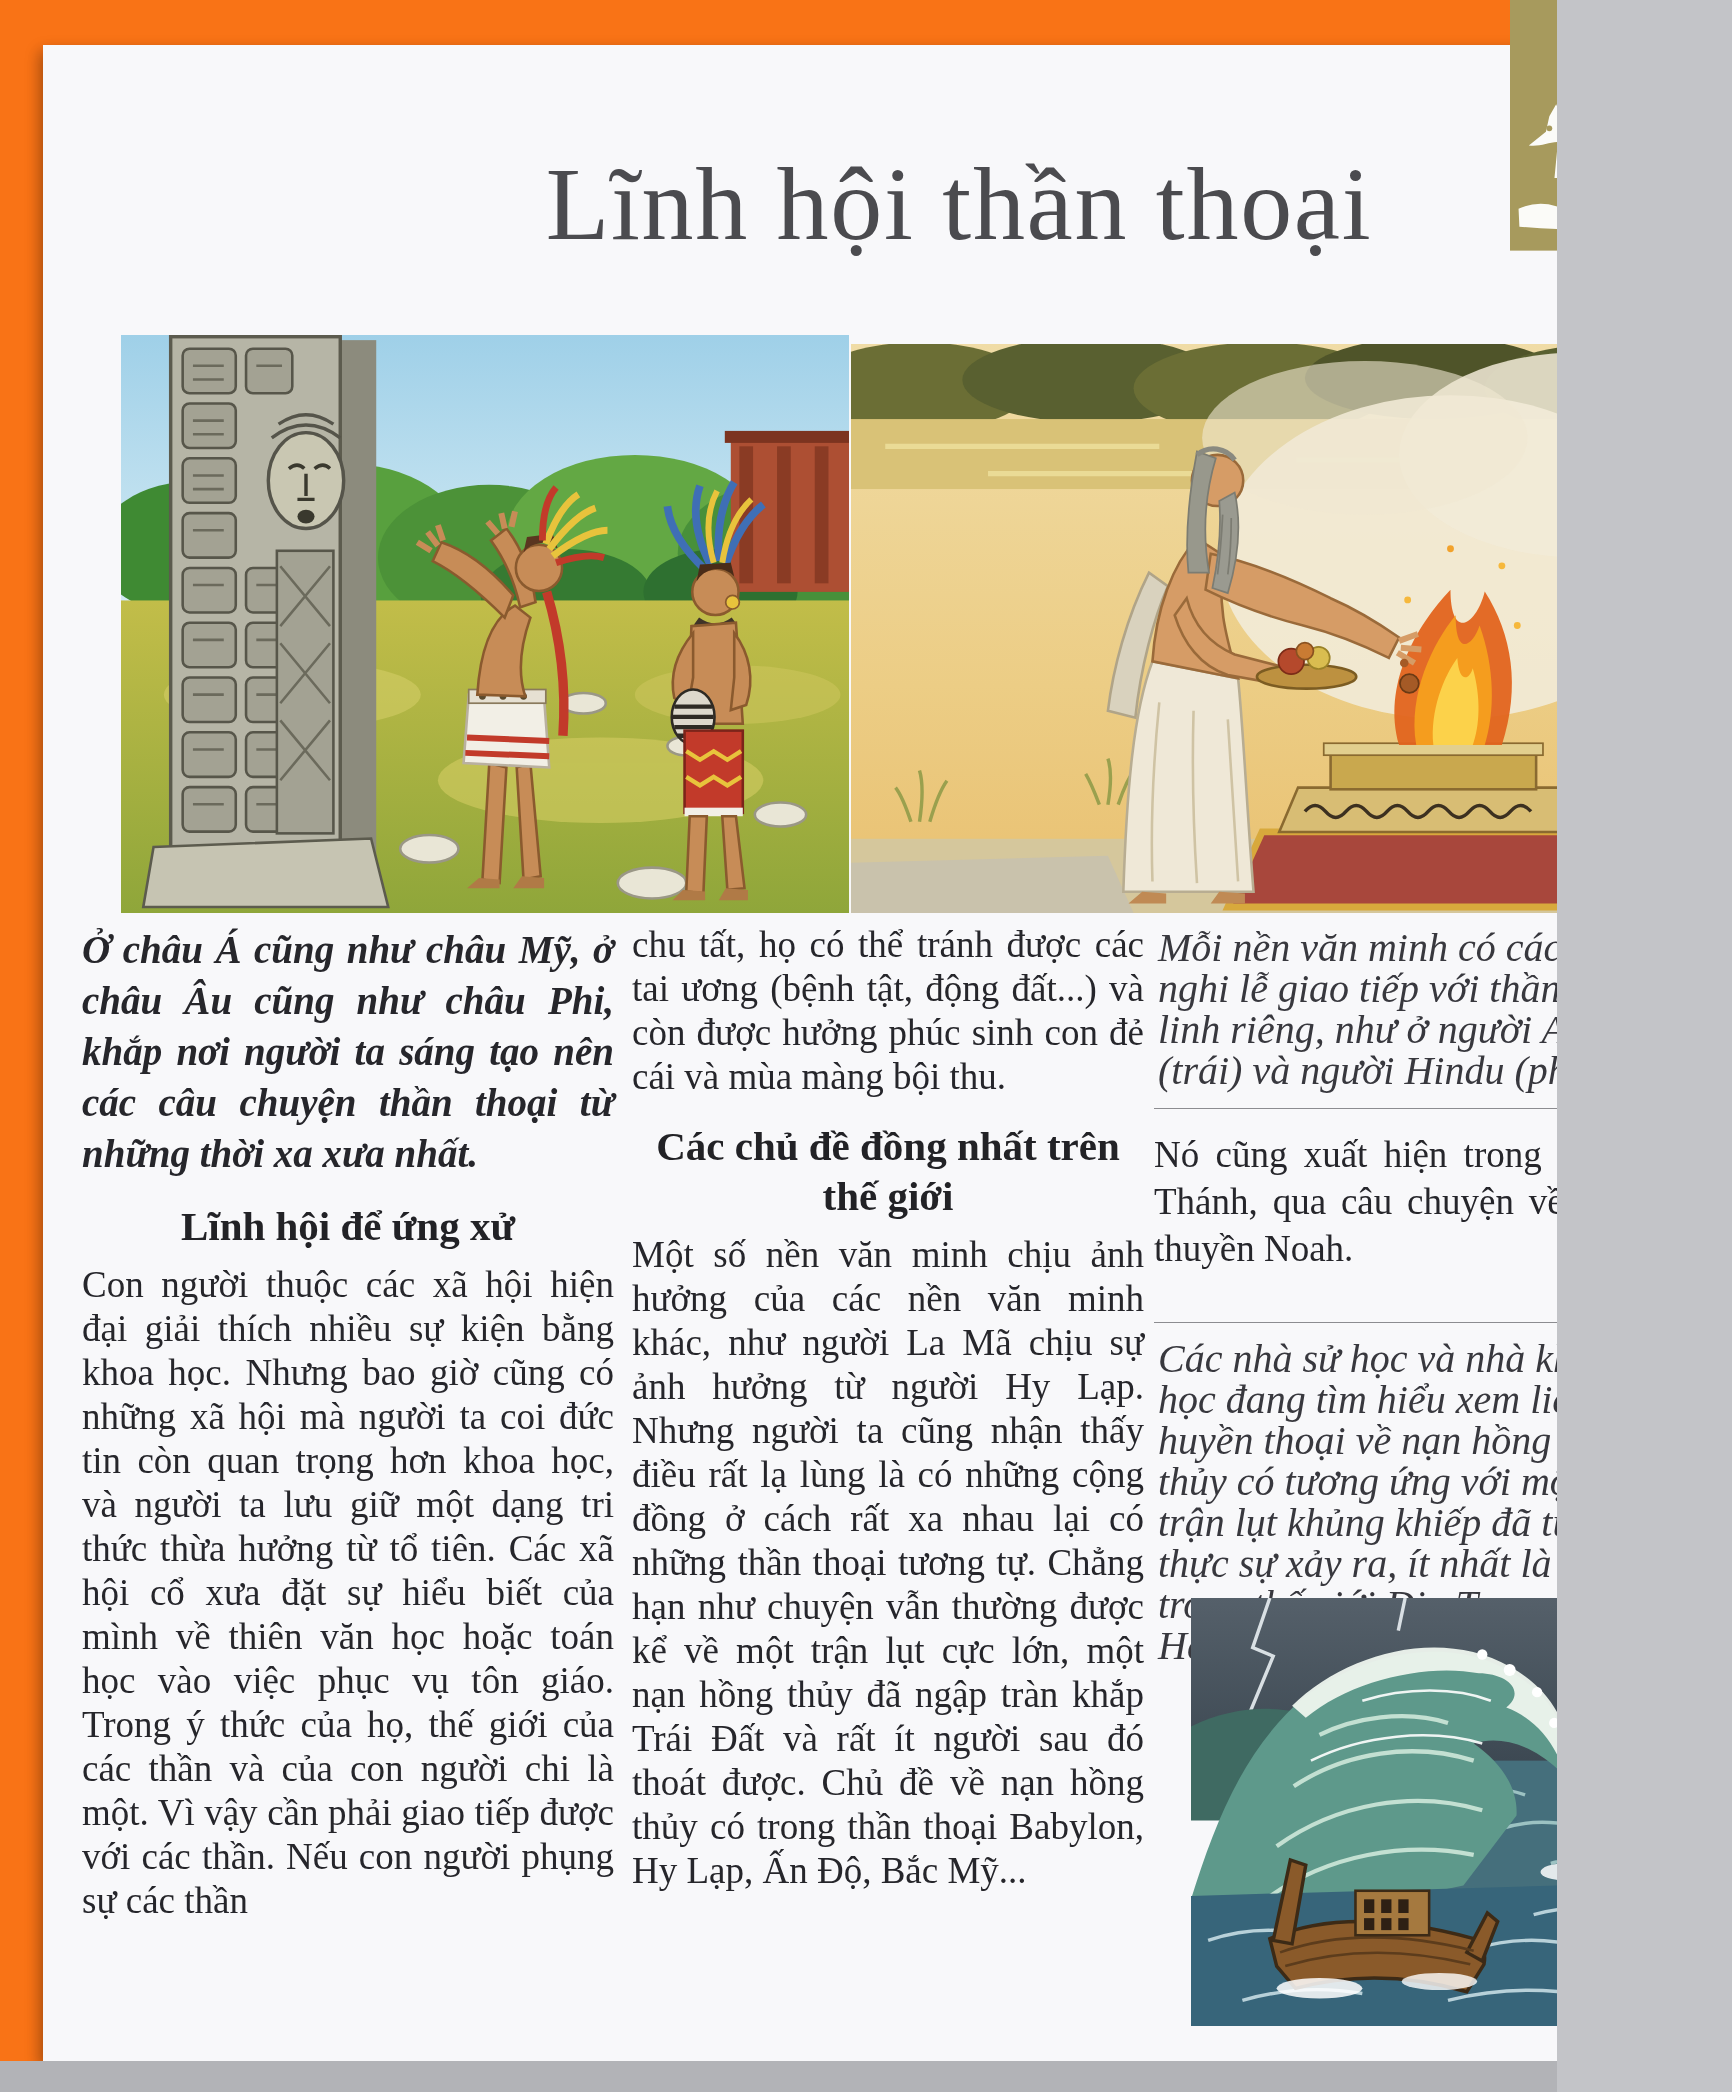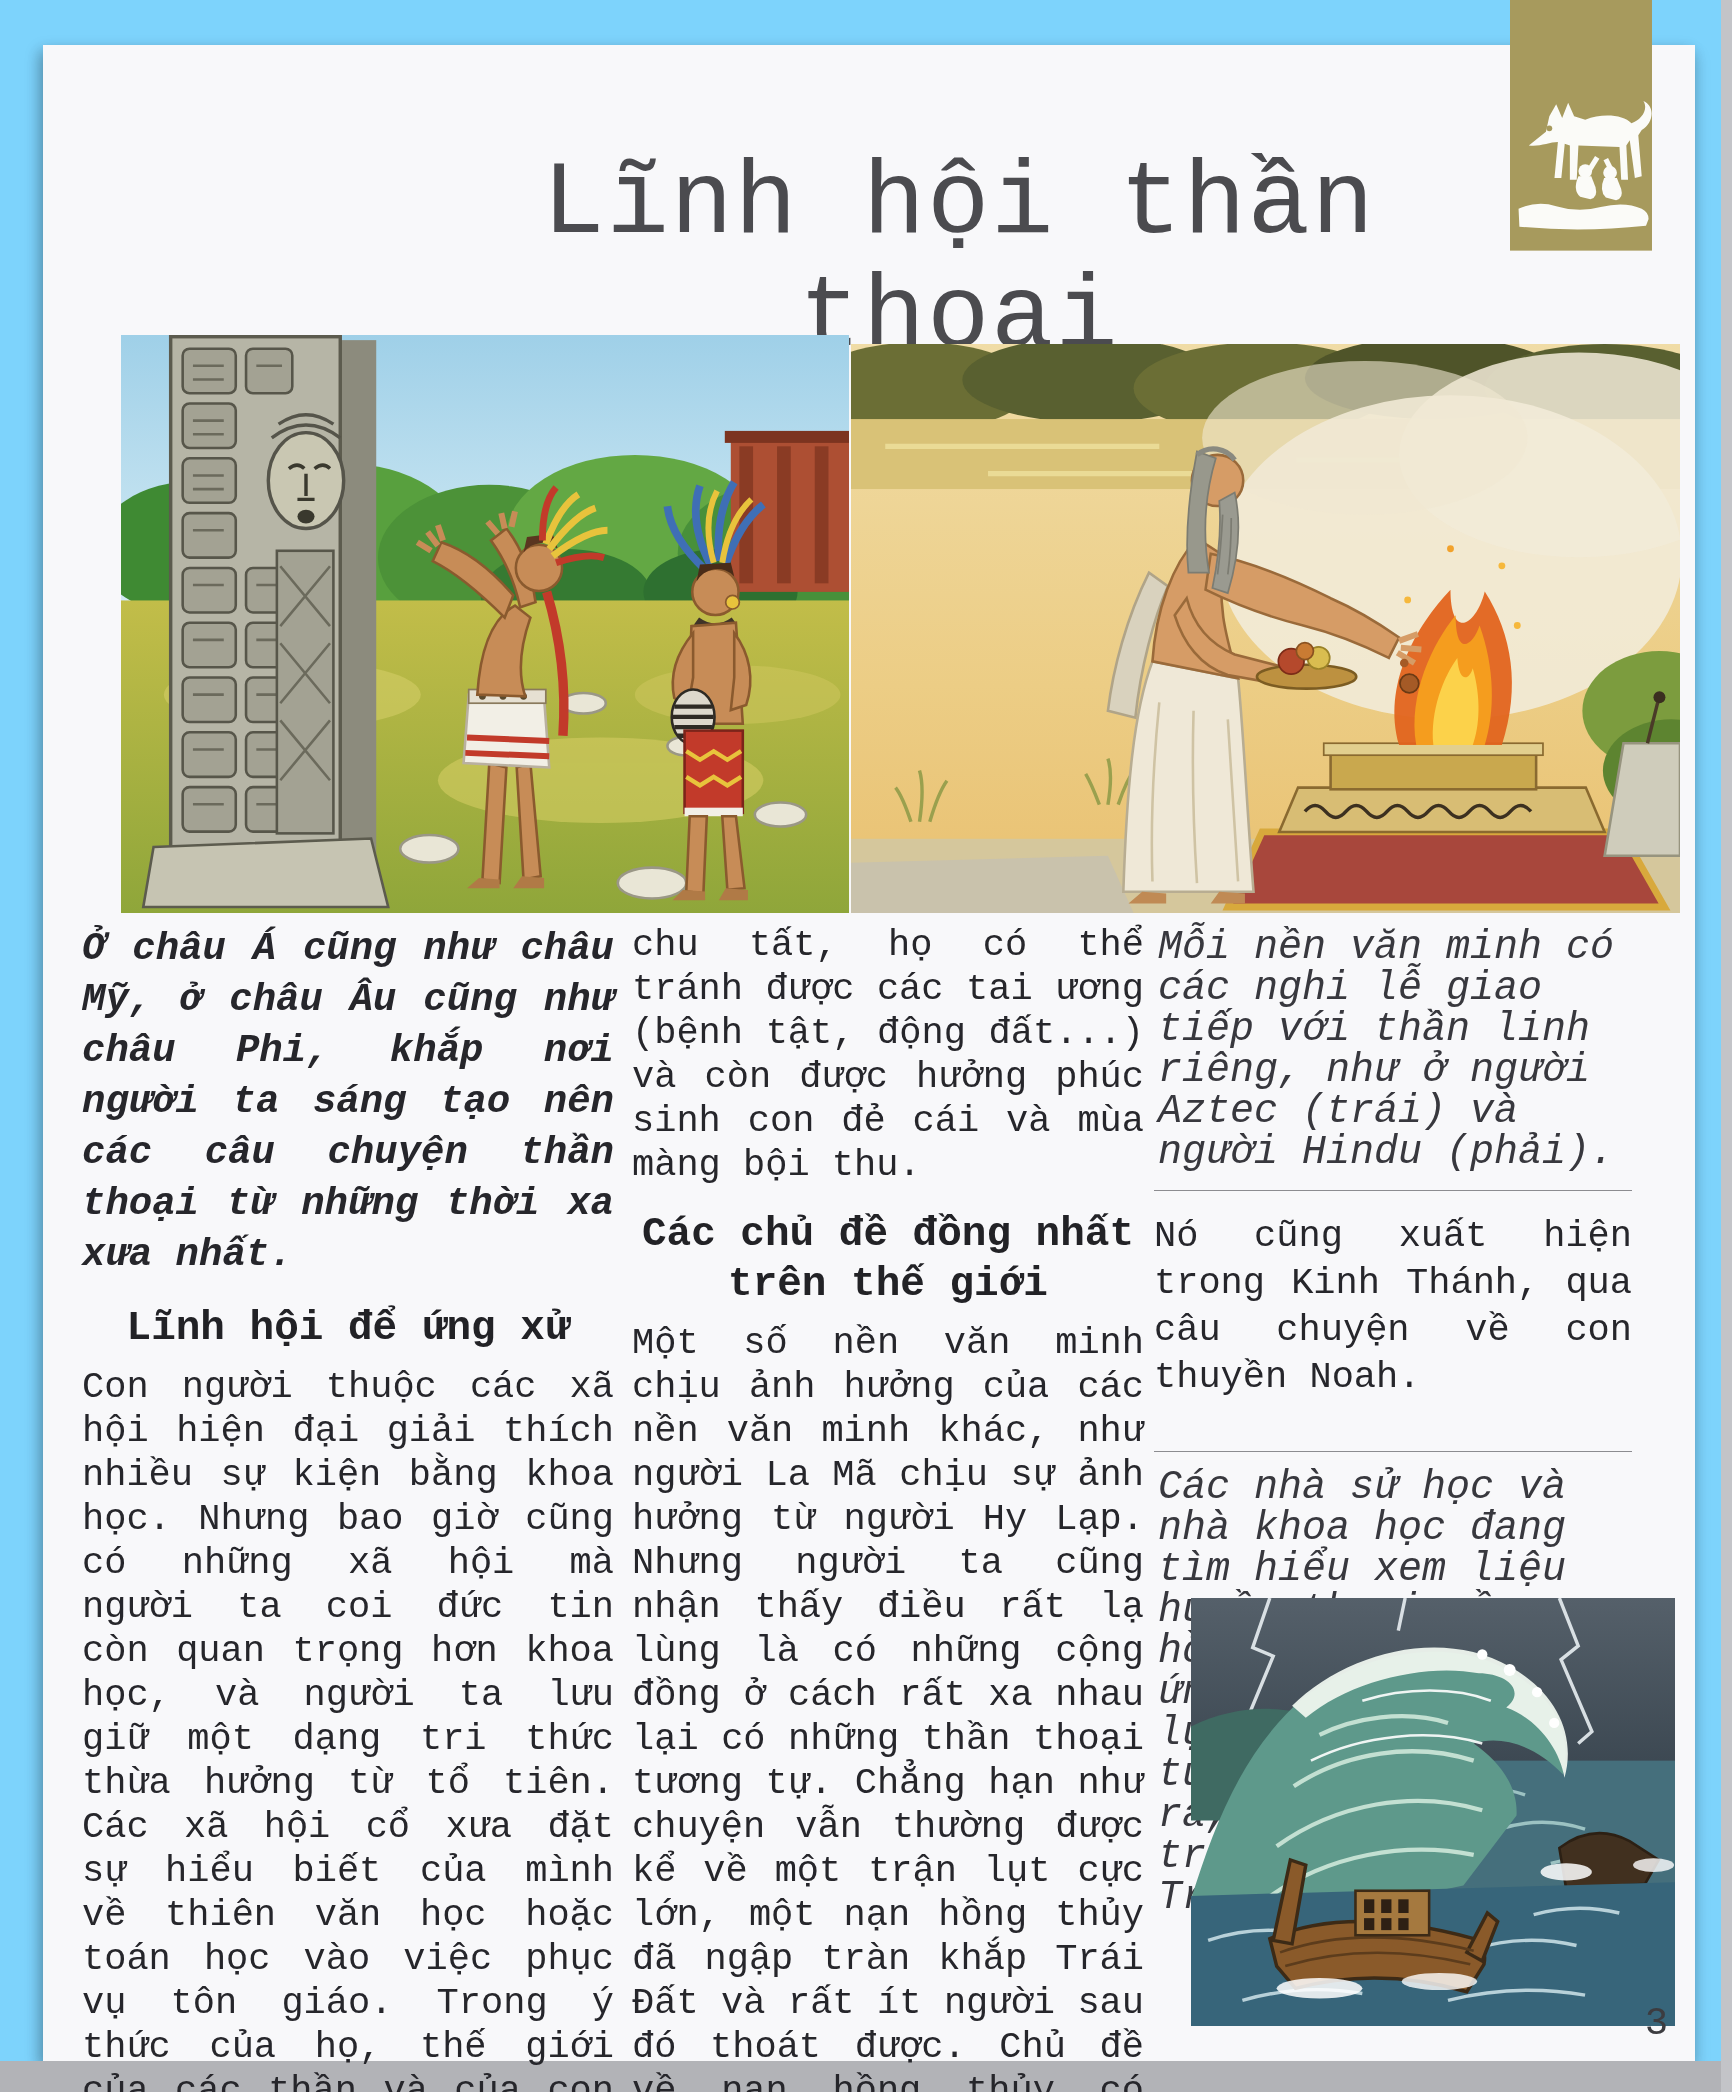--- a/index.html
+++ b/index.html
@@ -1,17 +1,17 @@
 <!DOCTYPE html>
 <html lang="vi" style="font-size:13.7px"><head>
 <meta charset="utf-8">
 <style>
   html,body{margin:0;padding:0;background:#c3c4c8;}
-  .stage{position:relative;width:1721px;height:2092px;background:#7dd3fc;overflow:hidden;
-         font-family:Liberation Mono, monospace;}
+  .stage{position:relative;width:1557px;height:2092px;background:#f97316;overflow:hidden;
+         font-family:Liberation Serif, serif;}
   .scan-bottom{position:absolute;left:0;top:2061px;width:1733px;height:31px;background:#b2b3b7;}
   .page{position:absolute;left:43px;top:45px;width:1652px;height:2017px;background:#f8f8fa;
         box-shadow:-4.3px 5.1px 13.7px rgba(0,0,0,.22), 0 8.6px 15.4px rgba(0,0,0,.18);}
   .logo-box{position:absolute;left:1510px;top:0;width:142px;height:251px;}
   .page-title{position:absolute;left:411px;top:147px;width:1096px;margin:0;text-align:center;
         font-size:104px;font-weight:500;letter-spacing:1.7px;color:#4b4b4f;line-height:1.1;}
   .illus{position:absolute;display:block;}
   .illus svg{display:block;width:100%;height:100%;}
   .illus-left{left:81px;top:321px;width:728px;height:578px;}
   .illus-right{left:811px;top:330px;width:829px;height:569px;}

